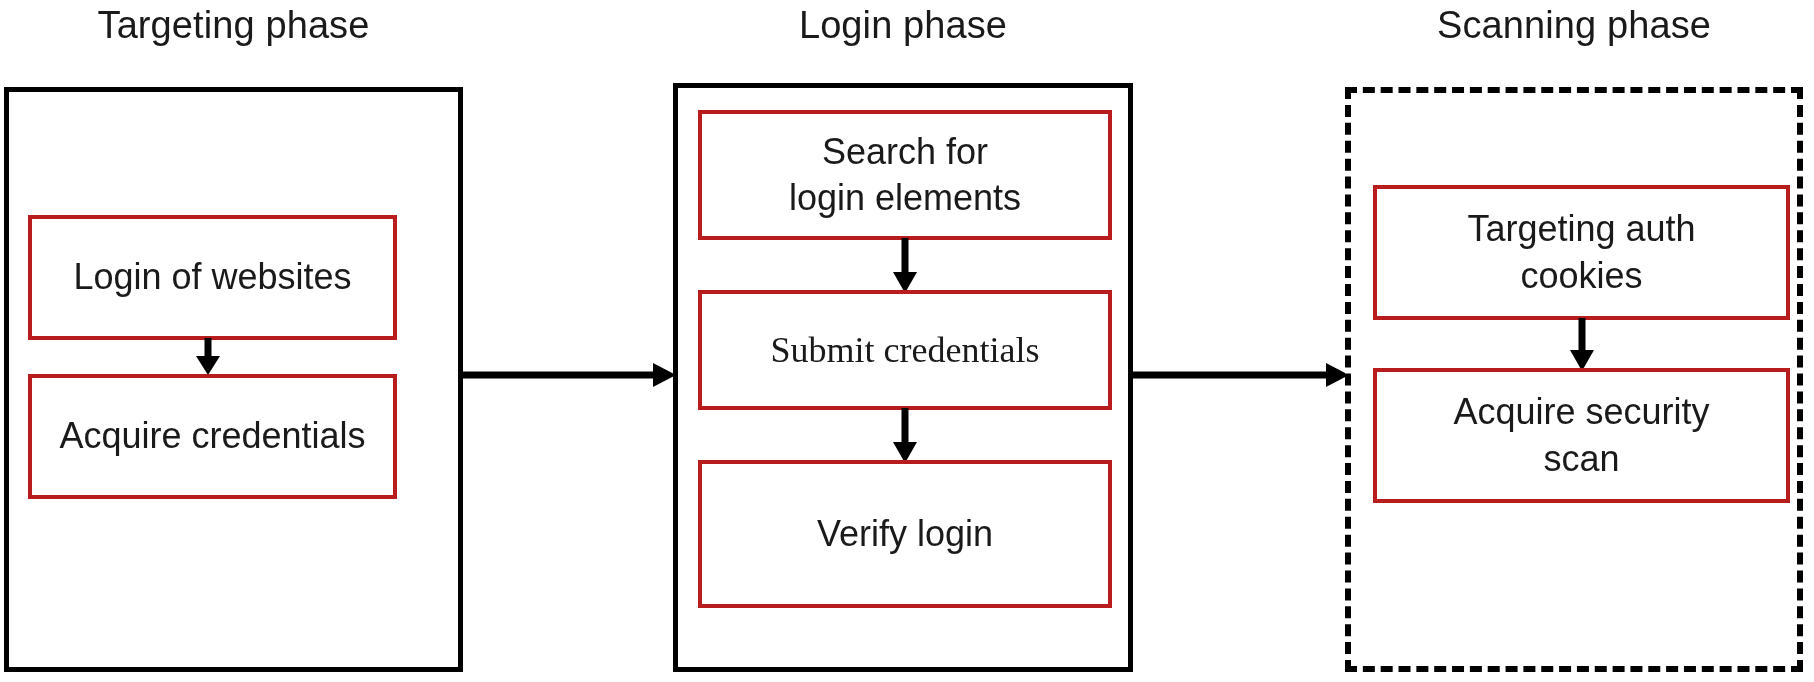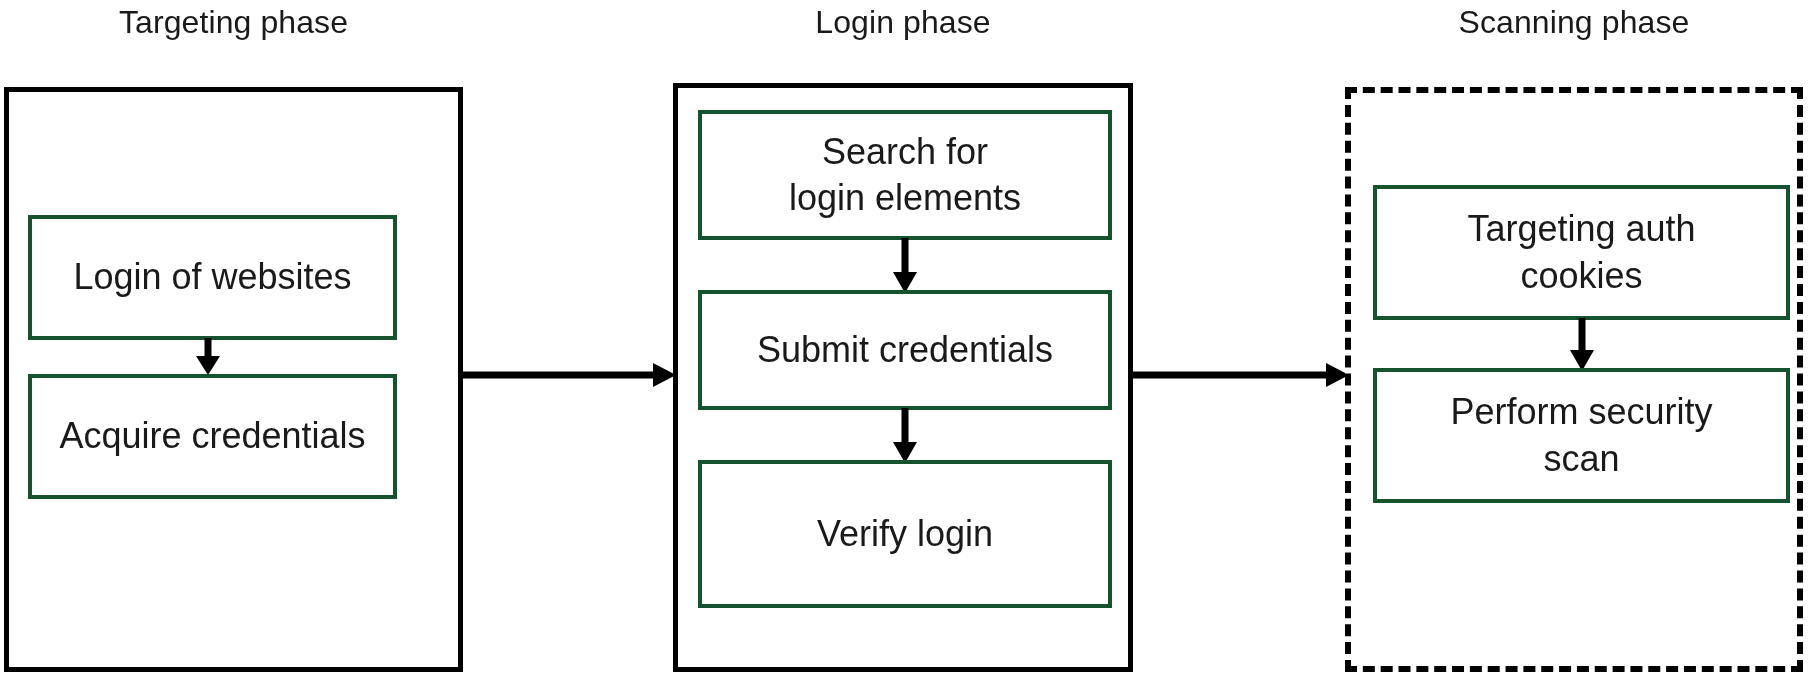--- a/index.html
+++ b/index.html
@@ -16,21 +16,21 @@
     position: relative;
     width: 1814px;
     height: 682px;
     background: #ffffff;
     overflow: hidden;
   }
 
   
   .phase-title {
     position: absolute;
-    font-size: 32px;
+    font-size: 38px;
     line-height: 1;
     color: #1a1a1a;
     white-space: nowrap;
     text-align: center;
     font-weight: 400;
     letter-spacing: 0.1px;
   }
 
   
   .phase-box {
@@ -42,21 +42,21 @@
     border: 5px solid #000000;
   }
   .phase-box.dashed {
     border: 6px dashed #000000;
   }
 
   
   .step-box {
     position: absolute;
     box-sizing: border-box;
-    border: 4px solid #14532d;
+    border: 4px solid #b91c1c;
     background: #ffffff;
     display: flex;
     align-items: center;
     justify-content: center;
     text-align: center;
   }
   .step-label {
     font-size: 36px;
     line-height: 1.28;
     color: #1a1a1a;
@@ -111,21 +111,21 @@
 login elements</span>
   </div>
 
   <div class="arrow" style="left:890px; top:238px;">
     <svg width="30" height="56" viewBox="0 0 30 56">
       <line x1="15" y1="0" x2="15" y2="40" stroke="#000000" stroke-width="7"></line>
       <polygon points="15,55 3,34 27,34" fill="#000000"></polygon>
     </svg>
   </div>
 
-  <div class="step-box" style="left:698px; top:290px; width:414px; height:120px;">
+  <div class="step-box" style="left:698px; top:290px; width:414px; height:120px;font-family:Liberation Serif, serif;">
     <span class="step-label">Submit credentials</span>
   </div>
 
   <div class="arrow" style="left:890px; top:408px;">
     <svg width="30" height="56" viewBox="0 0 30 56">
       <line x1="15" y1="0" x2="15" y2="40" stroke="#000000" stroke-width="7"></line>
       <polygon points="15,55 3,34 27,34" fill="#000000"></polygon>
     </svg>
   </div>
 
@@ -150,17 +150,17 @@
   </div>
 
   <div class="arrow" style="left:1567px; top:318px;">
     <svg width="30" height="54" viewBox="0 0 30 54">
       <line x1="15" y1="0" x2="15" y2="38" stroke="#000000" stroke-width="7"></line>
       <polygon points="15,53 3,32 27,32" fill="#000000"></polygon>
     </svg>
   </div>
 
   <div class="step-box" style="left:1373px; top:368px; width:417px; height:135px;">
-    <span class="step-label">Perform security
+    <span class="step-label">Acquire security
 scan</span>
   </div>
 
 </div>
 
 </body></html>

